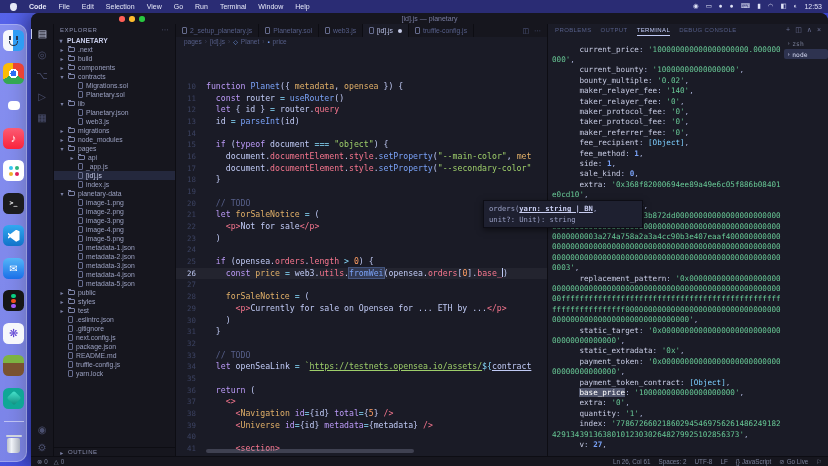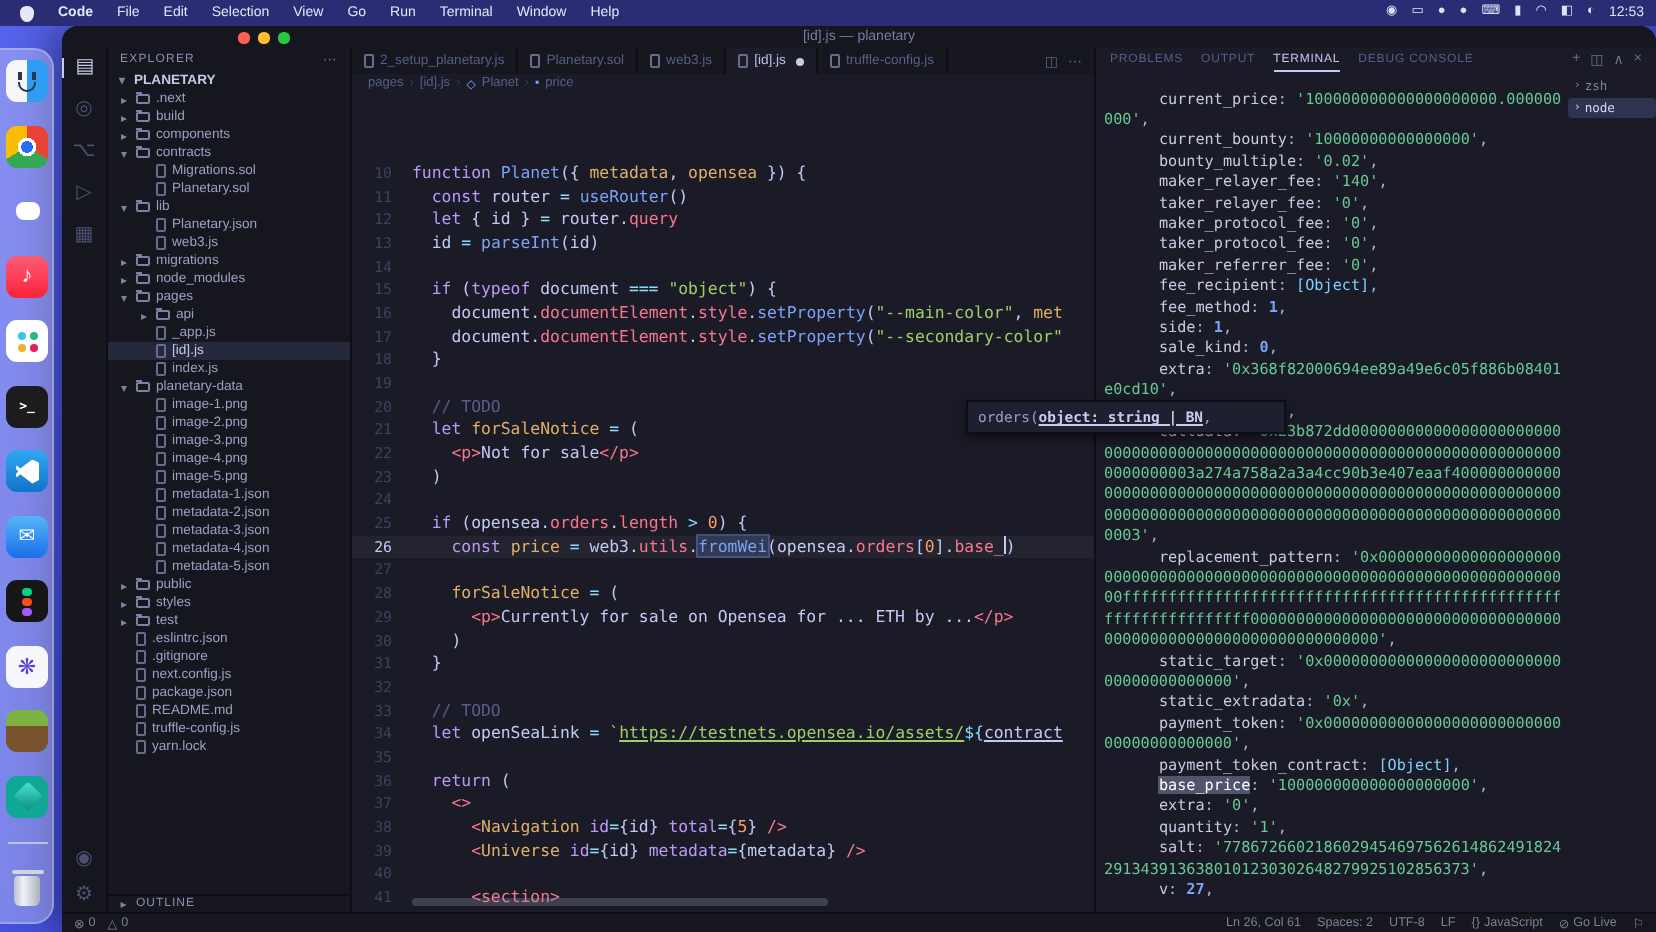--- a/index.html
+++ b/index.html
@@ -489,21 +489,21 @@
 <span class="t-k">      how_to_call</span><span class="t-d">: </span><span class="t-n">0</span><span class="t-d">,</span>
 <span class="t-k">      calldata</span><span class="t-d">: </span><span class="t-s">'0x23b872dd00000000000000000000000000000000000000000000000000000000000000000000000000000000003a274a758a2a3a4cc90b3e407eaaf40000000000000000000000000000000000000000000000000000000000000000000000000000000000000000000000000000000000000000003'</span><span class="t-d">,</span>
 <span class="t-k">      replacement_pattern</span><span class="t-d">: </span><span class="t-s">'0x000000000000000000000000000000000000000000000000000000000000000000000000ffffffffffffffffffffffffffffffffffffffffffffffffffffffffffffffff0000000000000000000000000000000000000000000000000000000000000000'</span><span class="t-d">,</span>
 <span class="t-k">      static_target</span><span class="t-d">: </span><span class="t-s">'0x0000000000000000000000000000000000000000'</span><span class="t-d">,</span>
 <span class="t-k">      static_extradata</span><span class="t-d">: </span><span class="t-s">'0x'</span><span class="t-d">,</span>
 <span class="t-k">      payment_token</span><span class="t-d">: </span><span class="t-s">'0x0000000000000000000000000000000000000000'</span><span class="t-d">,</span>
 <span class="t-k">      payment_token_contract</span><span class="t-d">: </span><span class="t-o">[Object]</span><span class="t-d">,</span>
 <span class="t-k">      </span><span class="t-hl">base_price</span><span class="t-d">: </span><span class="t-s">'100000000000000000000'</span><span class="t-d">,</span>
 <span class="t-k">      extra</span><span class="t-d">: </span><span class="t-s">'0'</span><span class="t-d">,</span>
 <span class="t-k">      quantity</span><span class="t-d">: </span><span class="t-s">'1'</span><span class="t-d">,</span>
-<span class="t-k">      salt</span><span class="t-d">: </span><span class="t-s">'77867266021860294546975626148624918242913439136380101230302648279925102856373'</span><span class="t-d">,</span>
+<span class="t-k">      index</span><span class="t-d">: </span><span class="t-s">'77867266021860294546975626148624918242913439136380101230302648279925102856373'</span><span class="t-d">,</span>
 <span class="t-k">      v</span><span class="t-d">: </span><span class="t-n">27</span><span class="t-d">,</span>
 </pre>
         <div class="proclist" id="proclist">
             <div class="proc">
               <span class="pico">›</span>
               <span>zsh</span>
             </div>
             <div class="proc sel">
               <span class="pico">›</span>
               <span>node</span>
@@ -546,14 +546,15 @@
           <span>Go Live</span>
         </span>
         <span class="seg">
           <span>⚐</span>
         </span>
       </span>
   </div>
 </div>
 
 <div class="tooltip">
-  <div><span id="tt-prefix">orders(</span><span class="tt-link" id="tt-param">object: string | BN</span><span id="tt-sep">,</span></div>
+  <div><span id="tt-prefix">orders(</span><span class="tt-link" id="tt-param">yarn: string | BN</span><span id="tt-sep">,</span></div>
+  <div id="tt-line2">unit?: Unit): string</div>
 </div>
 
 </body></html>

